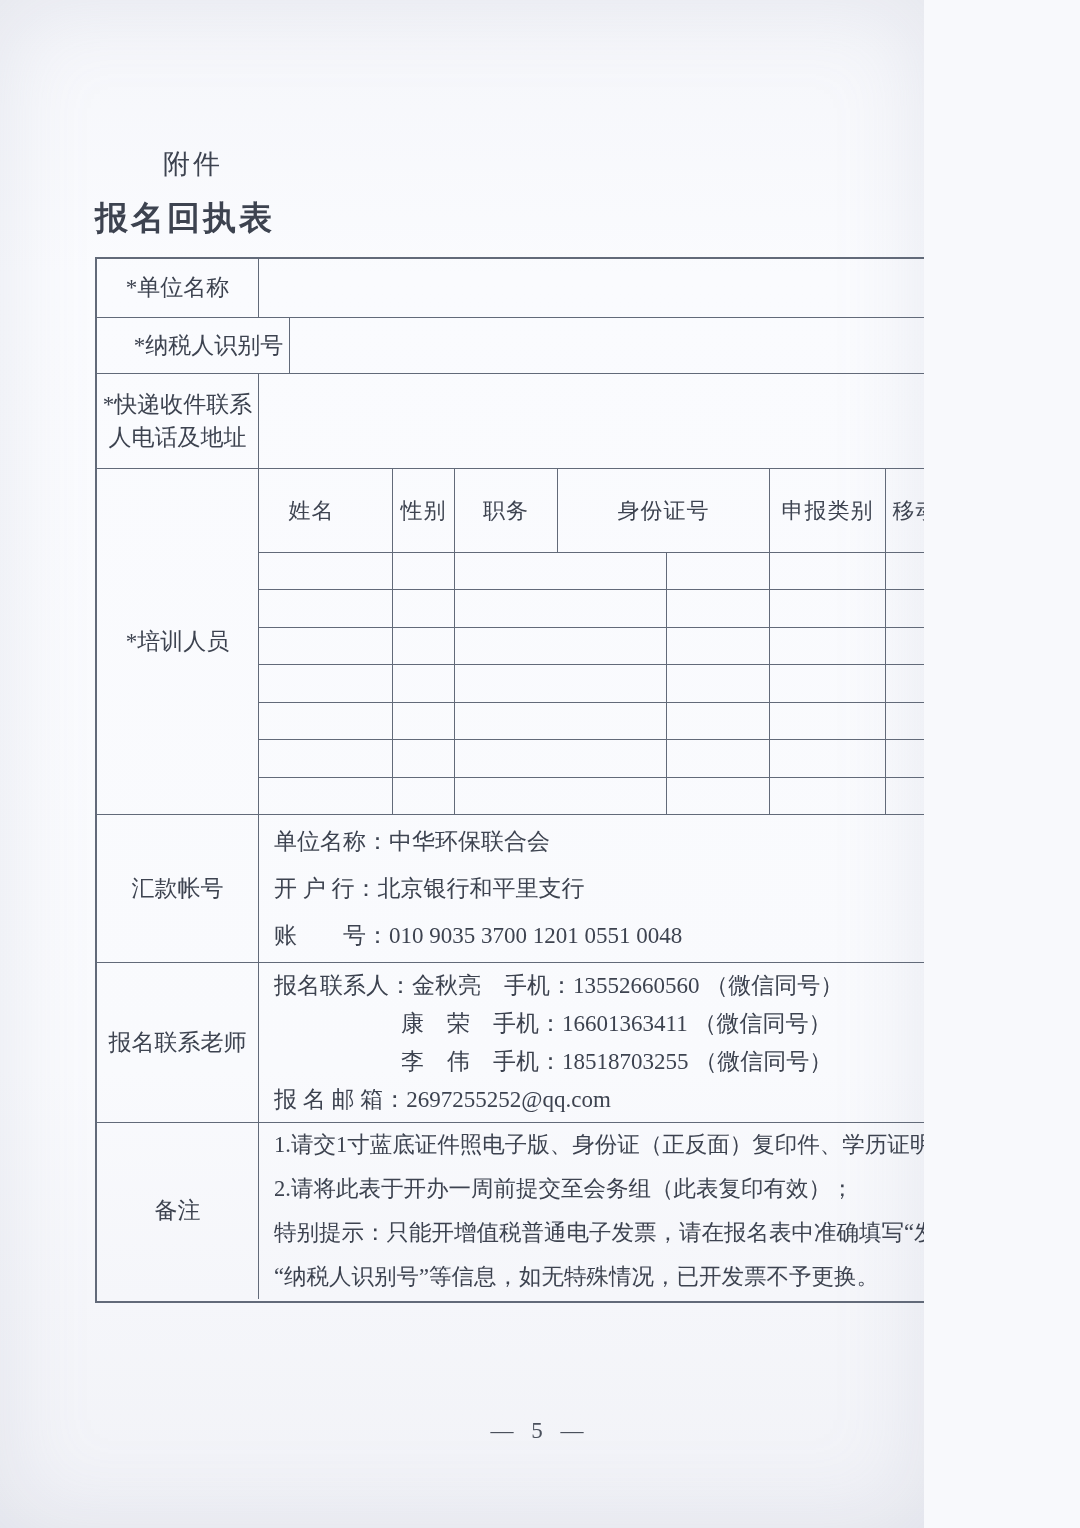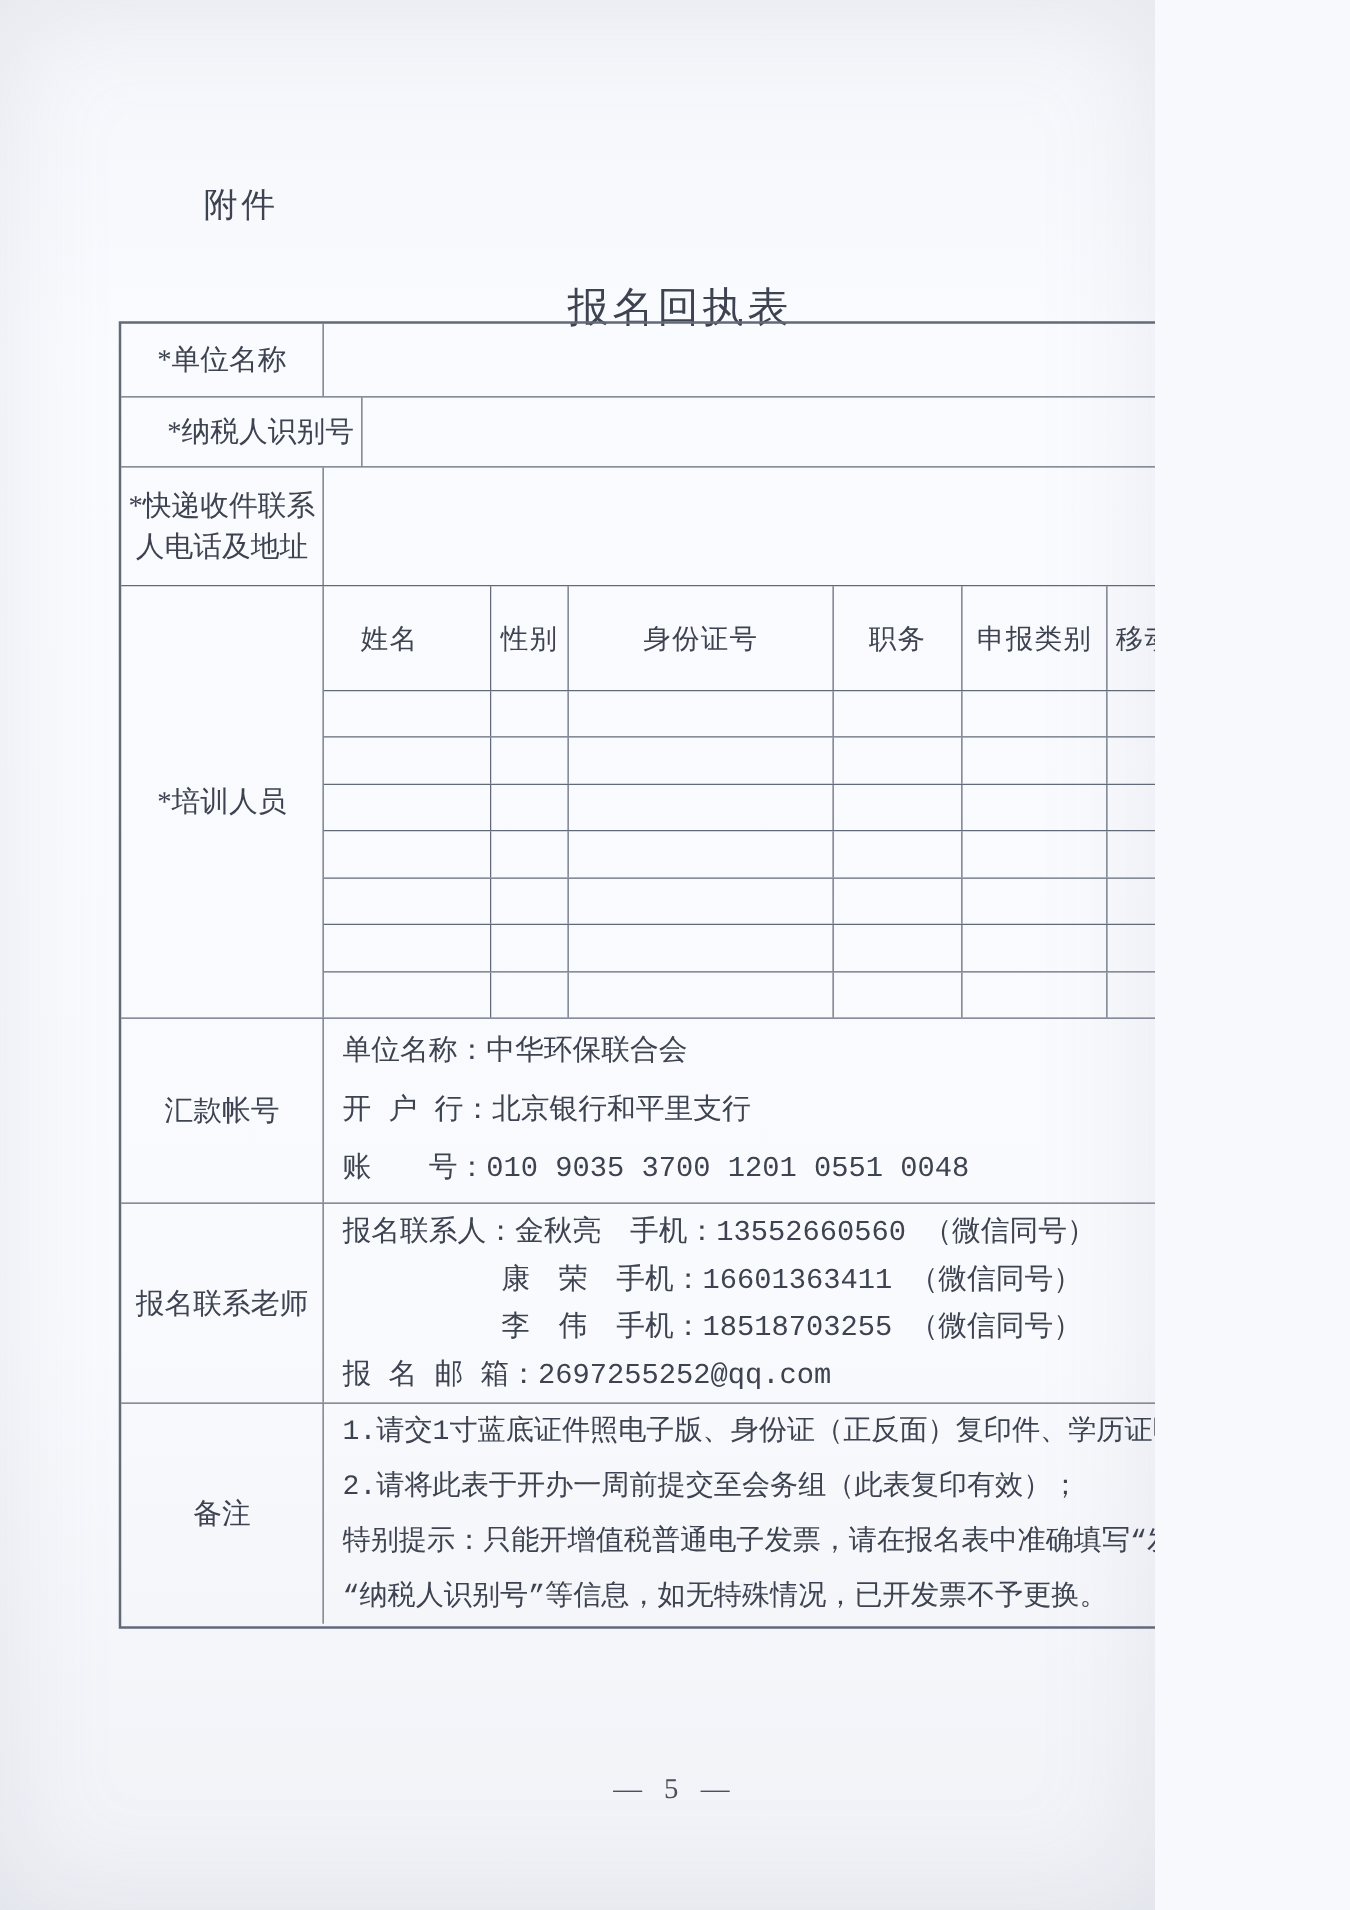--- a/index.html
+++ b/index.html
@@ -20,21 +20,21 @@
     background:linear-gradient(180deg,#f5f6fa 0%,#fafbfe 18%,#f9fafd 70%,#f1f2f7 100%);
     box-shadow:inset 0 0 90px rgba(150,156,175,.18);
     overflow:hidden;
   }
   .attachment{
     position:absolute;left:163px;top:146px;
     font-size:27px;letter-spacing:3px;
   }
   .title{
     position:absolute;left:95px;top:196px;width:898px;
-    text-align:center;font-size:33px;font-weight:normal;letter-spacing:3px;margin-top:28px;
+    text-align:left;font-size:33px;font-weight:bold;letter-spacing:3px;
   }
   .ftable{
     position:absolute;left:95px;top:257px;width:898px;height:1046px;
     border:2px solid var(--line);
     display:flex;flex-direction:column;
     font-size:23px;
   }
   .ft-row{display:flex;flex:0 0 auto;}
   .ft-row + .ft-row{border-top:1.6px solid var(--line);}
   .ft-label{
@@ -51,21 +51,21 @@
   .shcell{display:flex;align-items:center;justify-content:center;font-size:22px;letter-spacing:1px;}
   .sub-rows{display:flex;flex-direction:column;flex:1 1 auto;}
   .sub-row{display:flex;flex:1 1 auto;border-top:1.5px solid var(--line);}
   .scell{height:100%;}
   .shcell + .shcell,.scell + .scell{border-left:1.5px solid var(--line);}
   .c0{flex:0 0 105px;}.c1{flex:0 0 62px;margin-left:28px;}.c2{flex:0 0 212px;}
   .c3{flex:0 0 103px;}.c4{flex:0 0 116px;}.c5{flex:1 1 auto;}
   
   .lines{
     height:100%;display:flex;flex-direction:column;justify-content:center;
-    padding-left:15px;padding-right:4px;font-family:Liberation Mono, monospace;
+    padding-left:15px;padding-right:4px;
   }
   .line{white-space:nowrap;overflow:hidden;}
   .remit .line{line-height:47px;}
   .contact .line{line-height:38px;}
   .contact .indent{padding-left:127px;}
   .notes .line{line-height:44px;font-size:22.5px;}
   .pagenum{
     position:absolute;left:0;top:1418px;width:1080px;
     text-align:center;font-size:23px;color:#4a505c;letter-spacing:6px;
   }
@@ -99,22 +99,22 @@
       <div class="ft-content"></div>
     </div>
 
     <div class="ft-row h-r4">
       <div class="ft-label">*培训人员</div>
       <div class="ft-content">
         <div class="sub">
           <div class="sub-header">
             <div class="shcell c0">姓名</div>
             <div class="shcell c1">性别</div>
+            <div class="shcell c3">职务</div>
             <div class="shcell c2">身份证号</div>
-            <div class="shcell c3">职务</div>
             <div class="shcell c4">申报类别</div>
             <div class="shcell c5">移动电话</div>
           </div>
           <div class="sub-rows">
               <div class="sub-row">
                 <div class="scell c0"></div>
                 <div class="scell c1"></div>
                 <div class="scell c2"></div>
                 <div class="scell c3"></div>
                 <div class="scell c4"></div>

